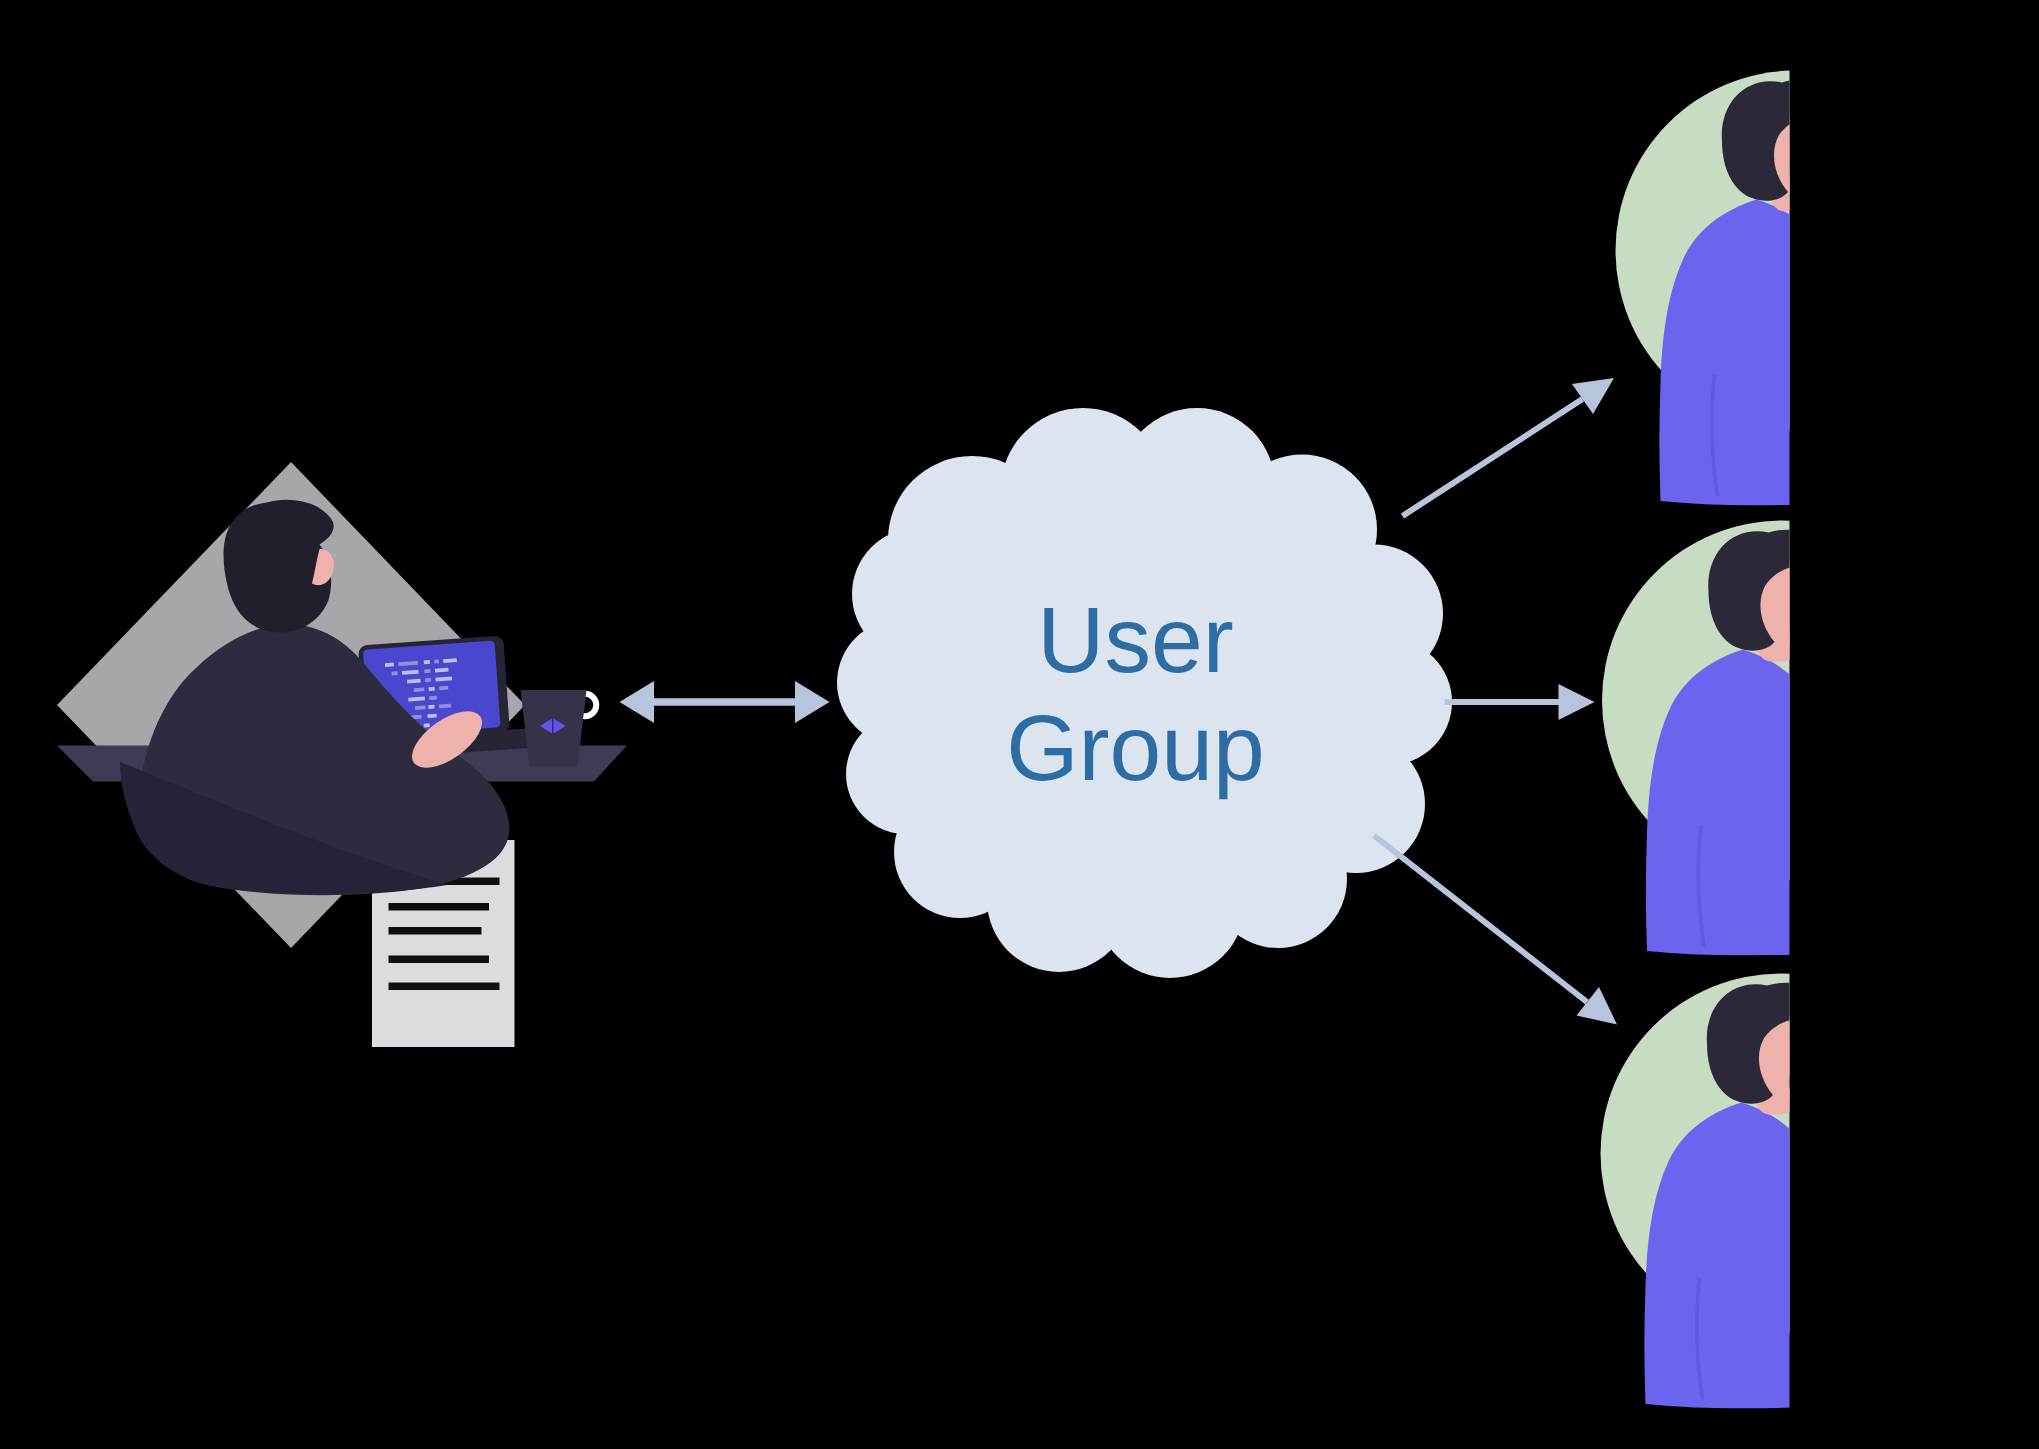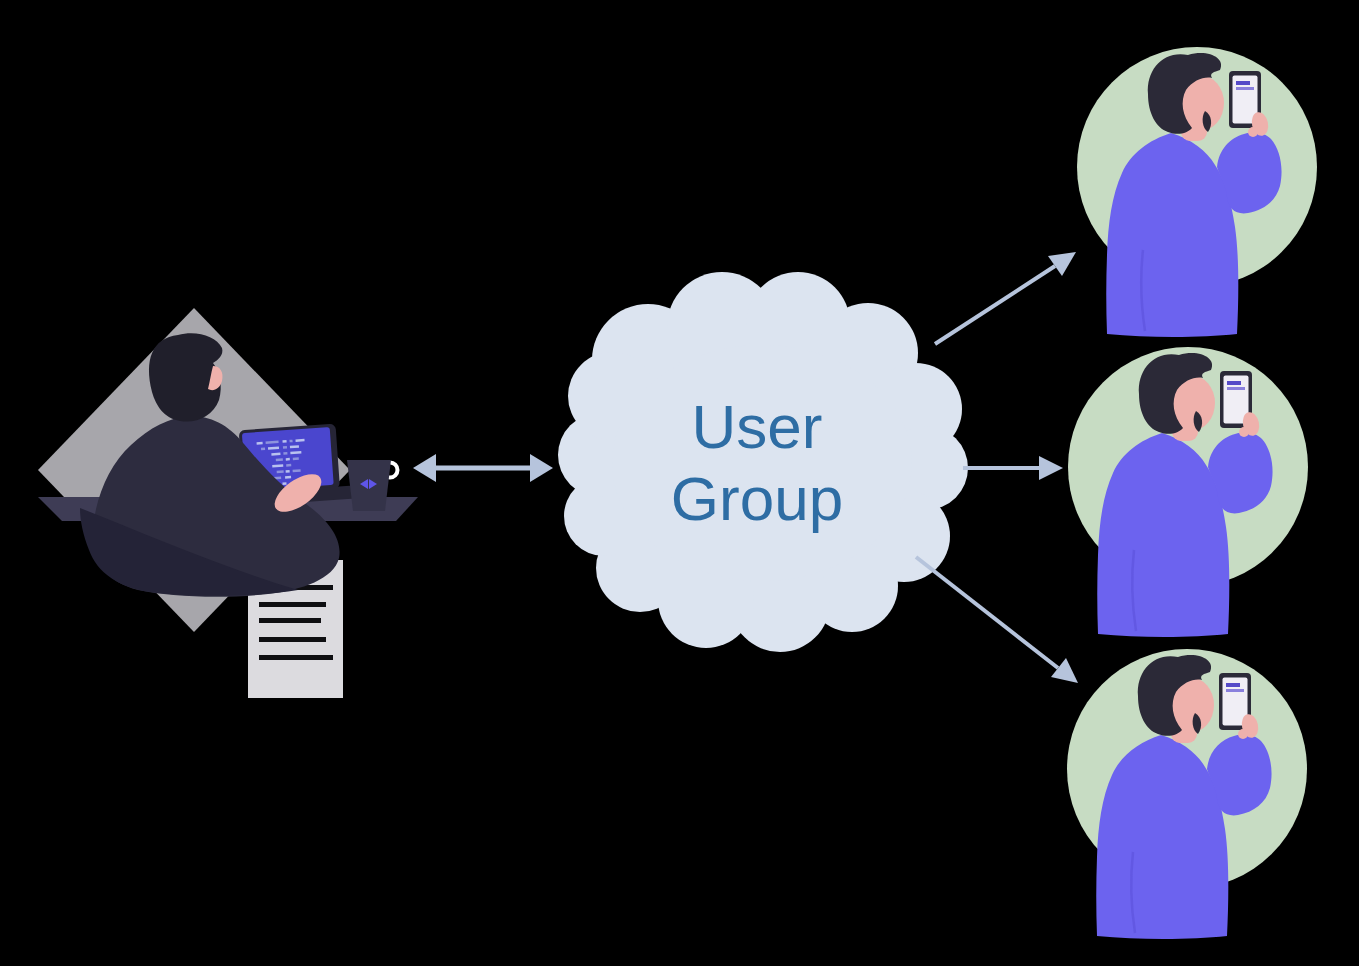--- a/index.html
+++ b/index.html
@@ -1,16 +1,16 @@
 <!DOCTYPE html>
 <html style="--background: #000000; --cloud-fill: #dce4f0; --cloud-text: #2e6da4; --arrow: #b6c4dc; --avatar-bg: #c7dcc3; --shirt-purple: #6c63ef; --skin: #efb1ac; --hair: #2b2937; --dark-figure: #2d2c3f; --dark-figure-shadow: #242337; --diamond-gray: #a7a6ab; --desk: #3e3c55; --laptop-screen: #4a46ce; --document: #dcdbdf; --document-line: #0f0f12; --phone-line-1: #554ac8; --phone-line-2: #8a80dd;"><head>
 <meta charset="utf-8">
 <style>
   html,body{margin:0;padding:0;background:#000;}
-  #canvas{position:relative;width:1359px;height:966px;background:var(--background,#000);overflow:hidden;
+  #canvas{position:relative;width:1193px;height:966px;background:var(--background,#000);overflow:hidden;
           font-family:"Liberation Sans",sans-serif;}
   svg{display:block;}
   .fill-green{fill:var(--avatar-bg);}
   .fill-purple{fill:var(--shirt-purple);}
   .fill-skin{fill:var(--skin);}
   .fill-hair{fill:var(--hair);}
   .fill-dark{fill:var(--dark-figure);}
   .fill-darker{fill:var(--dark-figure-shadow);}
   .fill-diamond{fill:var(--diamond-gray);}
   .fill-desk{fill:var(--desk);}

